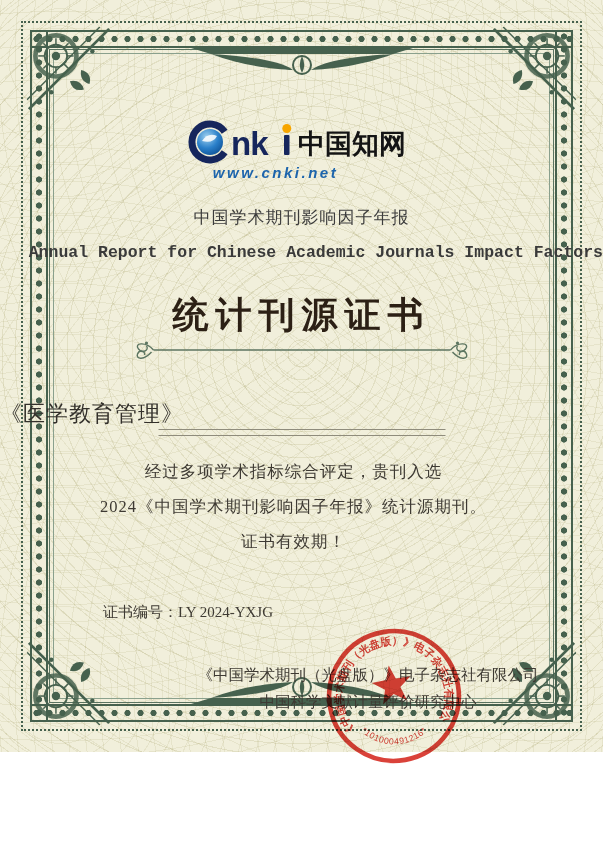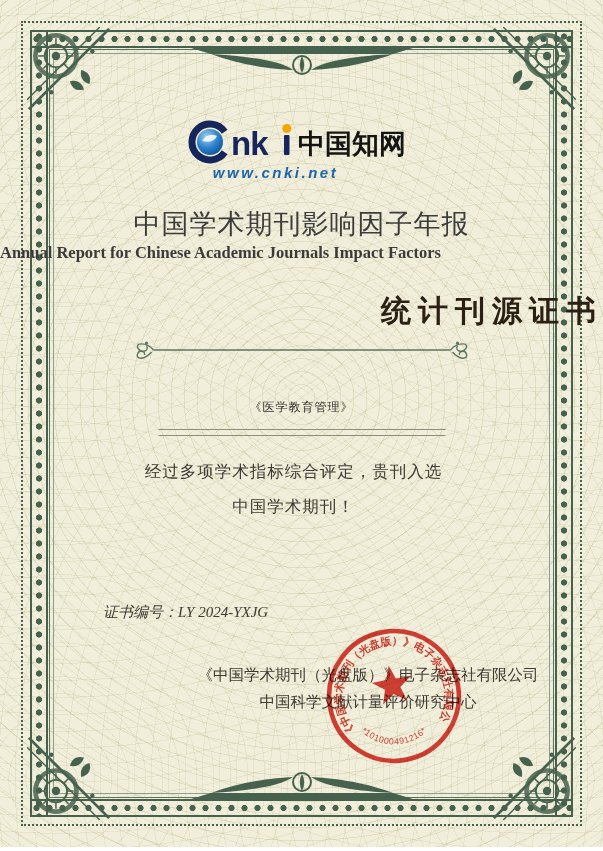--- a/index.html
+++ b/index.html
@@ -1,19 +1,19 @@
 <!DOCTYPE html>
 <html><head>
 <meta charset="utf-8">
 <style>
   html,body{margin:0;padding:0;}
   body{width:603px;height:851px;overflow:hidden;font-family:"Liberation Serif","DejaVu Serif",serif;}
 
   .cert{
-    position:relative;width:603px;height:847px;
+    position:relative;width:603px;height:752px;
     background-color:#f1efdb;
     background-image:
       repeating-radial-gradient(circle at 50% 47%, rgba(163,158,100,.20) 0 1px, transparent 1px 13px),
       repeating-radial-gradient(circle at 10% 8%,  rgba(163,158,100,.14) 0 1px, transparent 1px 17px),
       repeating-radial-gradient(circle at 90% 8%,  rgba(163,158,100,.14) 0 1px, transparent 1px 17px),
       repeating-radial-gradient(circle at 10% 92%, rgba(163,158,100,.14) 0 1px, transparent 1px 17px),
       repeating-radial-gradient(circle at 90% 92%, rgba(163,158,100,.14) 0 1px, transparent 1px 17px);
   }
 
   
@@ -38,39 +38,39 @@
 
   
   .content{position:absolute;inset:0;}
 
   .logo-block{position:absolute;top:120px;left:0;right:0;text-align:center;}
   .logo-mark{display:inline-block;}
   .logo-url{margin-top:-8px;margin-right:52px;color:#1c64ac;font-family:"Liberation Sans","DejaVu Sans",sans-serif;font-weight:bold;font-size:15px;letter-spacing:2.5px;font-style:italic;}
 
   .title-cn{position:absolute;top:206px;left:0;right:0;text-align:center;
     font-family:"Liberation Sans","DejaVu Sans",sans-serif;font-weight:500;
-    font-size:27px;letter-spacing:1px;color:#3c3c3c;}
-  .title-en{position:absolute;top:243px;left:0;right:0;text-align:left;
-    font-weight:bold;font-size:16.5px;color:#3a3a3a;}
-
-  .heading{position:absolute;top:291px;left:0;right:0;text-align:right;
-    font-weight:bold;font-size:30px;letter-spacing:7px;color:#2c2015;}
+    font-size:17px;letter-spacing:1px;color:#3c3c3c;}
+  .title-en{position:absolute;top:243px;left:0;right:0;text-align:right;
+    font-weight:bold;font-size:16.5px;color:#3a3a3a;font-family:Liberation Mono, monospace;}
+
+  .heading{position:absolute;top:291px;left:0;right:0;text-align:center;
+    font-weight:bold;font-size:36px;letter-spacing:7px;color:#2c2015;}
 
   .divider{position:absolute;top:337px;left:50%;transform:translateX(-50%);}
 
-  .journal{position:absolute;top:399px;left:0;right:0;text-align:center;
-    font-size:12px;letter-spacing:1px;color:#33302b;}
+  .journal{position:absolute;top:399px;left:0;right:0;
+    font-size:22px;letter-spacing:1px;color:#33302b;}
   .journal-underline{position:absolute;top:429px;left:50%;transform:translateX(-50%);
     width:287px;height:5px;border-top:1px solid #8f8c7c;border-bottom:1px solid #8f8c7c;}
 
   .body-text{position:absolute;top:462px;left:0;right:0;text-align:center;color:#3e3a33;}
   .body-text p{margin:0 16px 15px 0;font-size:16.5px;letter-spacing:1px;line-height:20px;}
 
   .cert-row{position:absolute;top:603px;left:103px;right:110px;display:flex;justify-content:space-between;
-    font-size:15px;color:#3e3a33;font-style:italic;}
+    font-size:15px;color:#3e3a33;}
 
   .issuer{position:absolute;top:662px;left:148px;width:440px;text-align:center;
     font-size:15.5px;line-height:26.5px;color:#3e3a33;}
 
   .seal{position:absolute;left:324px;top:626px;width:140px;height:140px;
     transform:rotate(-10deg);opacity:.88;mix-blend-mode:multiply;}
 </style>
 </head>
 <body>
 
@@ -234,21 +234,22 @@
         <circle cx="17" cy="6" r="1.6" fill="#5c7561" stroke="none"></circle>
         <circle cx="328" cy="6" r="1.6" fill="#5c7561" stroke="none"></circle>
       </g>
     </svg>
 
     <div class="journal">《医学教育管理》</div>
     <div class="journal-underline"></div>
 
     <div class="body-text">
       <p>经过多项学术指标综合评定，贵刊入选</p>
-      <p>中国学术期刊！</p>
+      <p>2024《中国学术期刊影响因子年报》统计源期刊。</p>
+      <p>证书有效期！</p>
     </div>
 
     <div class="cert-row">
       <span><span>证书编号：</span><span>LY 2024-YXJG</span></span>
     </div>
 
     <div class="issuer">
       <div>《中国学术期刊（光盘版）》电子杂志社有限公司</div>
       <div>中国科学文献计量评价研究中心</div>
     </div>

